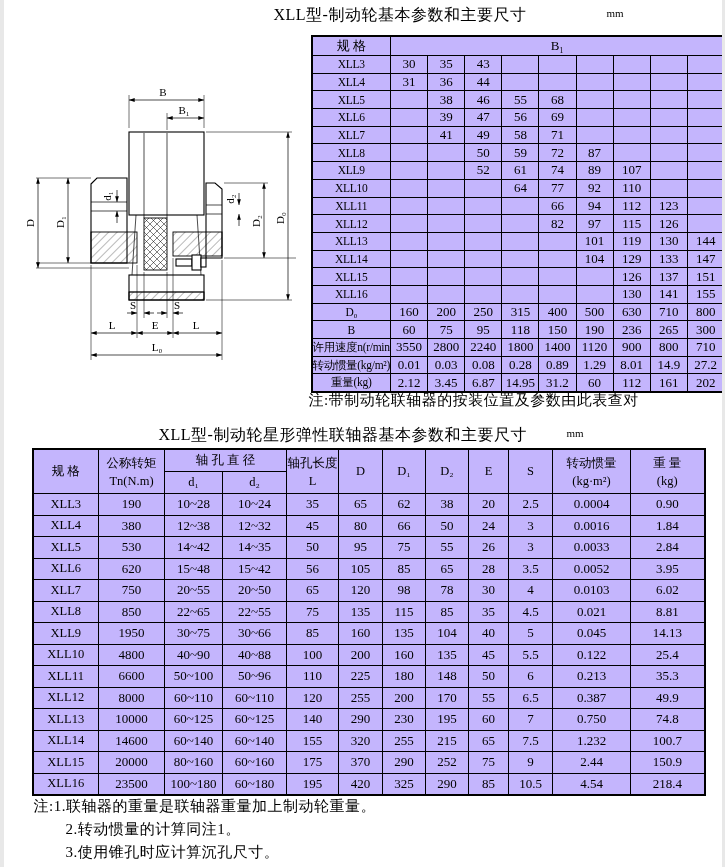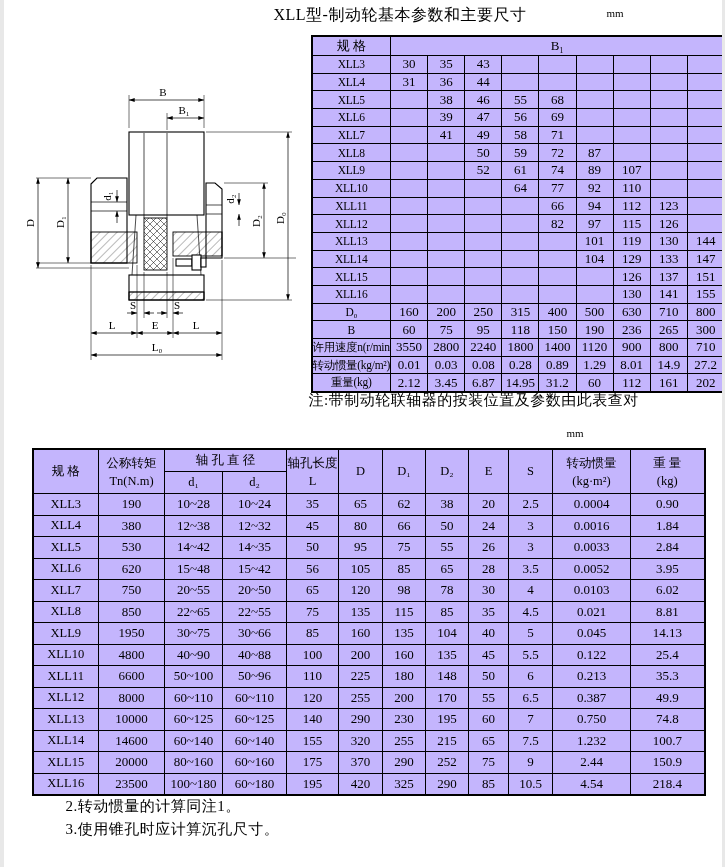--- a/index.html
+++ b/index.html
@@ -387,20 +387,21 @@
           <td>60</td>
           <td>112</td>
           <td>161</td>
           <td>202</td>
         </tr>
       </tbody>
   </table>
 
   <div class="abs note1" style="left:305px;top:391px;">注:带制动轮联轴器的按装位置及参数由此表查对</div>
 
+  <div class="abs title" style="left:155px;top:425px;">XLL型-制动轮星形弹性联轴器基本参数和主要尺寸</div>
   <div class="abs unit" style="left:563px;top:427px;">mm</div>
 
   <table class="t2 abs" style="left:28px;top:448px;">
     <colgroup>
       <col style="width:66px">
         <col style="width:66px">
         <col style="width:58px">
         <col style="width:64px">
       <col style="width:52px">
         <col style="width:44px">
@@ -636,17 +637,18 @@
           <td>290</td>
           <td>85</td>
           <td>10.5</td>
           <td>4.54</td>
           <td>218.4</td>
         </tr>
       </tbody>
   </table>
 
   <div class="abs notes" style="left:30px;top:795px;">
+    <div>注:1.联轴器的重量是联轴器重量加上制动轮重量。</div>
     <div class="indent">2.转动惯量的计算同注1。</div>
     <div class="indent">3.使用锥孔时应计算沉孔尺寸。</div>
   </div>
 
 </div>
 
 </body></html>

